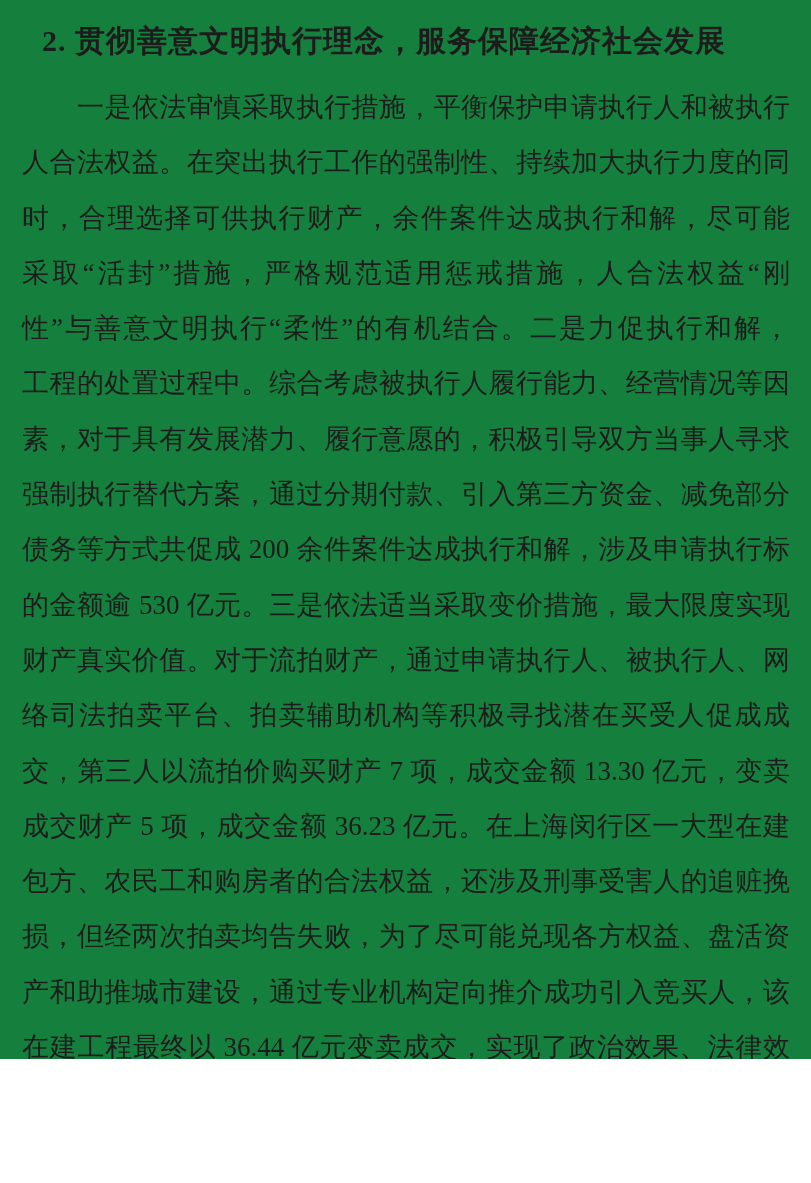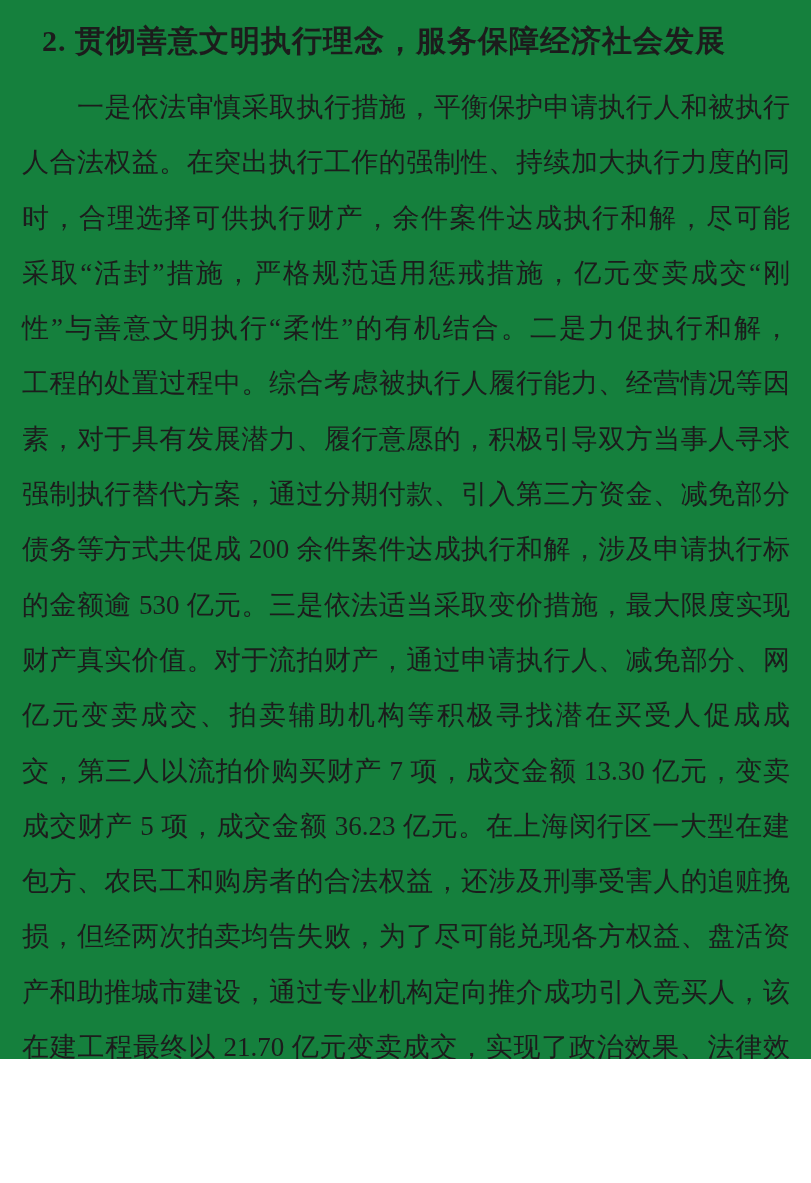--- a/index.html
+++ b/index.html
@@ -49,31 +49,31 @@
 <body>
 
 <div class="page">
 
   <div class="heading">2. 贯彻善意文明执行理念，服务保障经济社会发展</div>
 
   <div class="body-text">
     <div class="line indent">一是依法审慎采取执行措施，平衡保护申请执行人和被执行</div>
     <div class="line">人合法权益。在突出执行工作的强制性、持续加大执行力度的同</div>
     <div class="line">时，合理选择可供执行财产，余件案件达成执行和解，尽可能</div>
-    <div class="line">采取“活封”措施，严格规范适用惩戒措施，亿元变卖成交“刚</div>
+    <div class="line">采取“活封”措施，严格规范适用惩戒措施，人合法权益“刚</div>
     <div class="line">性”与善意文明执行“柔性”的有机结合。二是力促执行和解，</div>
     <div class="line">工程的处置过程中。综合考虑被执行人履行能力、经营情况等因</div>
     <div class="line">素，对于具有发展潜力、履行意愿的，积极引导双方当事人寻求</div>
     <div class="line">强制执行替代方案，通过分期付款、引入第三方资金、减免部分</div>
     <div class="line">债务等方式共促成 200 余件案件达成执行和解，涉及申请执行标</div>
     <div class="line">的金额逾 530 亿元。三是依法适当采取变价措施，最大限度实现</div>
-    <div class="line">财产真实价值。对于流拍财产，通过申请执行人、减免部分、网</div>
-    <div class="line">亿元变卖成交、拍卖辅助机构等积极寻找潜在买受人促成成</div>
+    <div class="line">财产真实价值。对于流拍财产，通过申请执行人、被执行人、网</div>
+    <div class="line">络司法拍卖平台、拍卖辅助机构等积极寻找潜在买受人促成成</div>
     <div class="line">交，第三人以流拍价购买财产 7 项，成交金额 13.30 亿元，变卖</div>
     <div class="line">成交财产 5 项，成交金额 36.23 亿元。在上海闵行区一大型在建</div>
     <div class="line">包方、农民工和购房者的合法权益，还涉及刑事受害人的追赃挽</div>
     <div class="line">损，但经两次拍卖均告失败，为了尽可能兑现各方权益、盘活资</div>
     <div class="line">产和助推城市建设，通过专业机构定向推介成功引入竞买人，该</div>
-    <div class="line">在建工程最终以 21.70 亿元变卖成交，实现了政治效果、法律效</div>
+    <div class="line">在建工程最终以 36.44 亿元变卖成交，实现了政治效果、法律效</div>
     <div class="line final">果和社会效果的有机统一。</div>
   </div>
 
 </div>
 
 </body></html>

